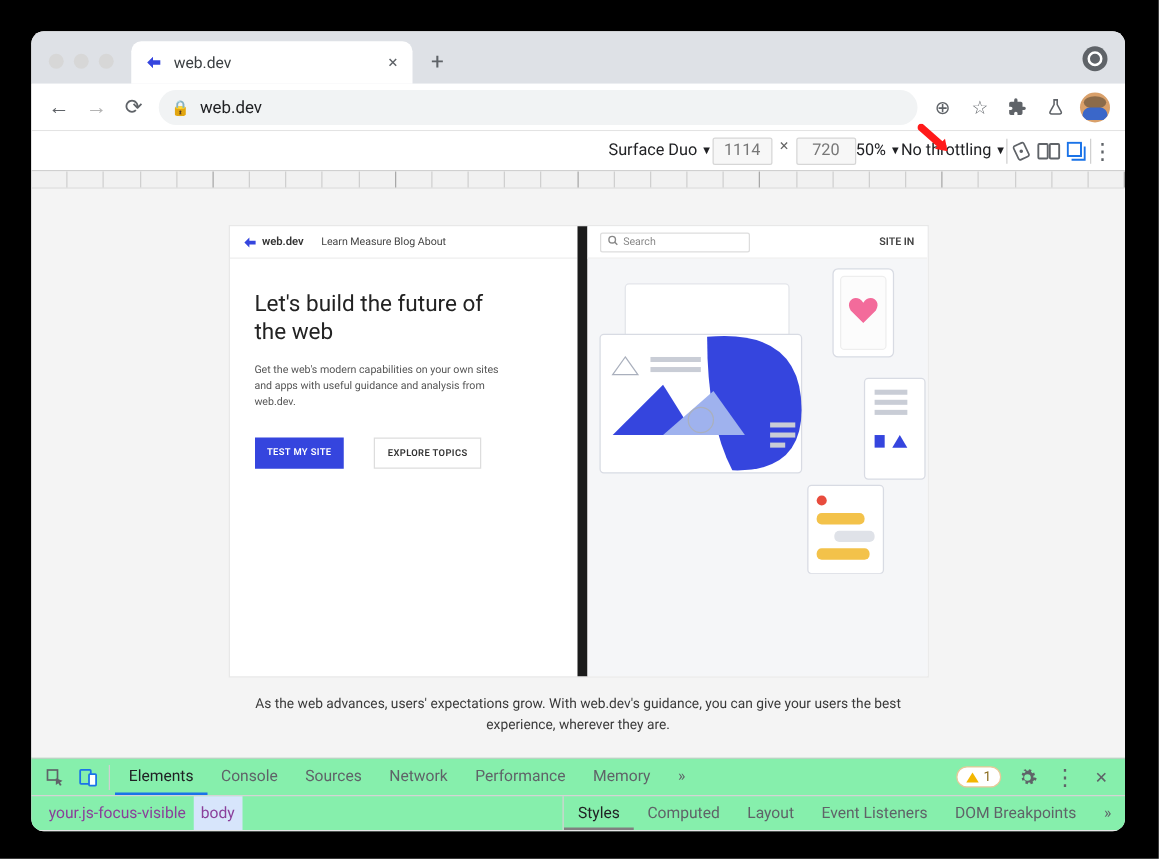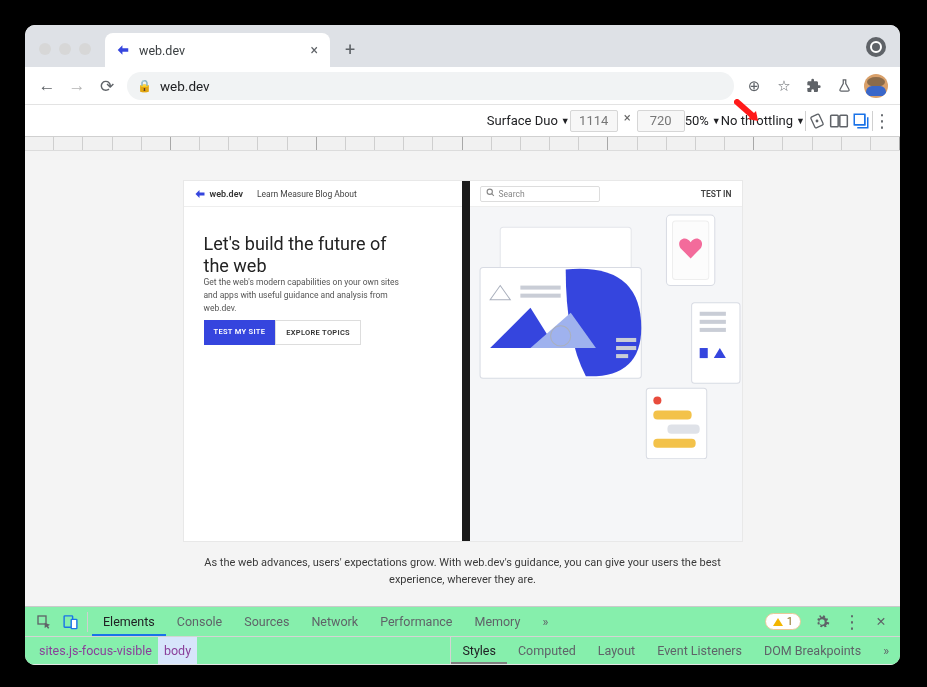--- a/index.html
+++ b/index.html
@@ -88,22 +88,22 @@
   .screen-left{width:278px;display:flex;flex-direction:column}
   .hinge{width:8px;background:#1b1b1b}
   .screen-right{flex:1;background:#f5f6f8;position:relative;overflow:hidden}
 
   .site-header{height:26px;border-bottom:1px solid #eee;display:flex;align-items:center;padding:0 10px;font-size:8.5px;color:#444;gap:10px}
   .site-logo{display:flex;align-items:center;gap:4px;font-weight:600;font-size:9px;color:#333}
   .site-logo svg{width:12px;height:12px}
   .site-nav{display:flex;gap:2px;margin-left:4px}
   .site-hero{padding:26px 20px 20px 20px}
   .hero-title{font-size:18px;font-weight:400;color:#222;line-height:1.2;max-width:190px}
-  .hero-sub{font-size:8.5px;color:#555;max-width:200px;line-height:1.5}
-  .hero-btns{display:flex;gap:0;margin-top:6px}
+  .hero-sub{font-size:8.5px;color:#555;margin-top:14px;max-width:200px;line-height:1.5}
+  .hero-btns{display:flex;gap:24px;margin-top:22px}
   .btn-prim{background:#3545de;color:#fff;font-size:7.5px;padding:7px 10px;letter-spacing:.3px;font-weight:600}
   .btn-sec{background:#fff;border:1px solid #ddd;font-size:7.5px;padding:7px 10px;letter-spacing:.3px;font-weight:600;color:#333}
   .right-header{height:26px;border-bottom:1px solid #eee;display:flex;align-items:center;padding:0 10px;gap:2px;background:#fff;font-size:8.5px;color:#444}
   .search-fld{flex:1;max-width:120px;height:16px;border:1px solid #ddd;border-radius:2px;display:flex;align-items:center;padding:0 5px;gap:4px;color:#888}
   .illus{position:relative;flex:1}
 
   .footer-text{
     position:absolute;left:50%;transform:translateX(-50%);bottom:18px;
     width:560px;font-size:11px;color:#3a3a3a;text-align:center;line-height:1.5;
   }
@@ -291,21 +291,21 @@
         <div class="right-header">
           <div class="search-fld">
             <span>
               <svg width="9" height="9" viewBox="0 0 24 24" fill="none" stroke="#888" stroke-width="3">
                   <circle cx="10" cy="10" r="7"></circle>
                   <path d="M21 21l-6-6"></path>
                 </svg>
             </span>
             <span>Search</span>
           </div>
-          <span style="margin-left:auto;font-weight:600">TEST IN</span>
+          <span style="margin-left:auto;font-weight:600">SITE IN</span>
         </div>
         <div class="illus">
           <svg width="100%" height="100%" viewBox="0 0 270 250">
 
             <rect x="30" y="20" width="130" height="50" rx="3" fill="#fff" stroke="#e3e5ea"></rect>
             <rect x="10" y="60" width="160" height="110" rx="3" fill="#fff" stroke="#d8dbe3"></rect>
             <rect x="195" y="8" width="48" height="70" rx="4" fill="#fff" stroke="#d8dbe3"></rect>
             <rect x="220" y="95" width="48" height="80" rx="3" fill="#fff" stroke="#d8dbe3"></rect>
             <rect x="175" y="180" width="60" height="70" rx="3" fill="#fff" stroke="#d8dbe3"></rect>
 
@@ -373,21 +373,21 @@
           <svg width="16" height="16" viewBox="0 0 24 24" fill="#5f6368">
               <path d="M12 8a4 4 0 100 8 4 4 0 000-8zm9 4l2 1-1 3-2-1a8 8 0 01-2 2l1 2-3 1-1-2a9 9 0 01-2 0l-1 2-3-1 1-2a8 8 0 01-2-2l-2 1-1-3 2-1a9 9 0 010-2l-2-1 1-3 2 1a8 8 0 012-2L7 3l3-1 1 2a9 9 0 012 0l1-2 3 1-1 2a8 8 0 012 2l2-1 1 3-2 1a9 9 0 010 2z"></path>
             </svg>
         </div>
         <div class="kebab">⋮</div>
         <div class="dt-icn">✕</div>
       </div>
     </div>
     <div class="dt-row2">
       <div class="crumbs">
-        <div class="crumb purple">sites.js-focus-visible</div>
+        <div class="crumb purple">your.js-focus-visible</div>
         <div class="crumb sel">body</div>
       </div>
       <div class="styles-tabs">
         <div class="st-tab active">Styles</div>
         <div class="st-tab">Computed</div>
         <div class="st-tab">Layout</div>
         <div class="st-tab">Event Listeners</div>
         <div class="st-tab">DOM Breakpoints</div>
         <div class="st-tab">»</div>
       </div>

